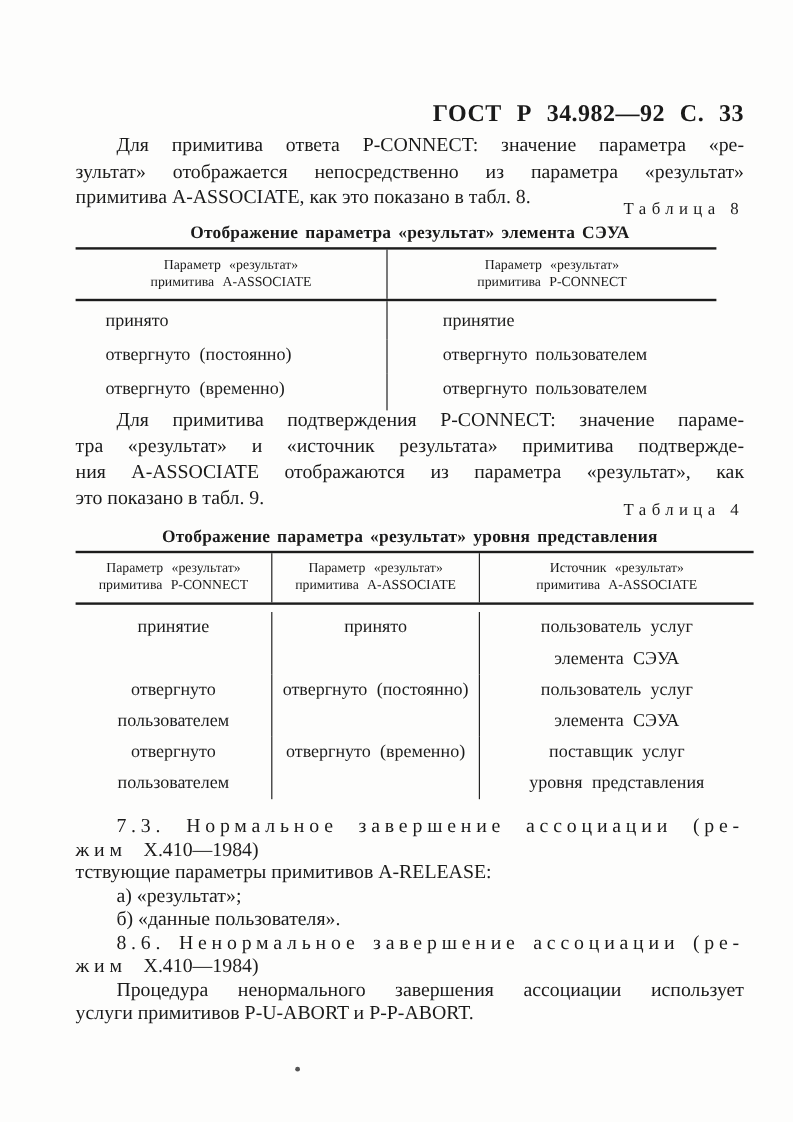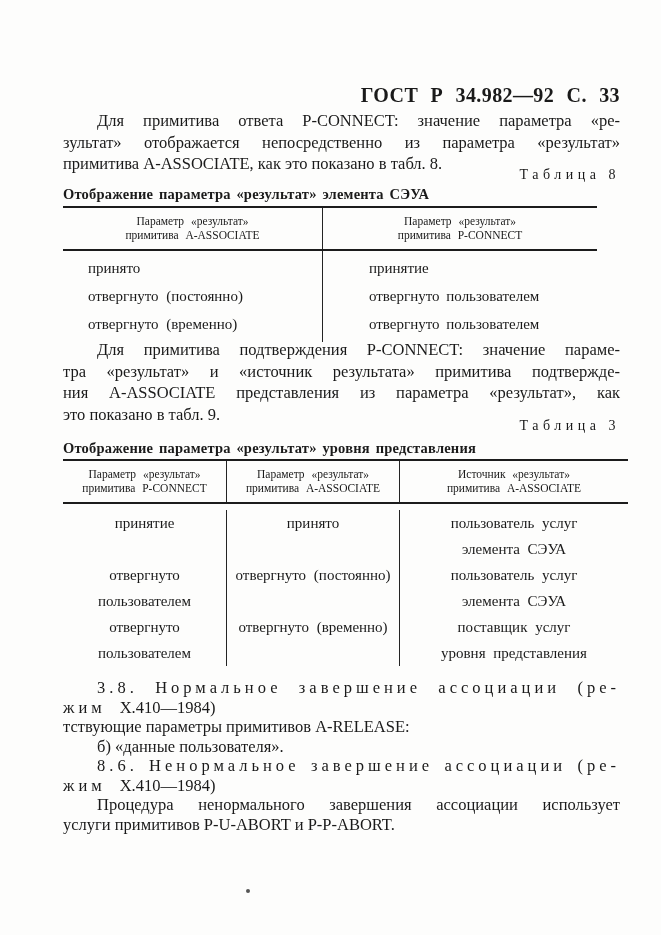--- a/index.html
+++ b/index.html
@@ -15,21 +15,21 @@
   .para{font-size:16.5px;line-height:21.5px;}
   .ln{white-space:normal;}
   .ln.j{text-align:justify;text-align-last:justify;}
   .indent{text-indent:34px;}
   .p1{top:110px;}
   .p2{top:339px;}
   
   .tab-label{text-align:right;font-size:14px;letter-spacing:4.5px;}
   .tl8{top:167px;}
   .tl9{top:418px;}
-  .tab-title{text-align:left;font-weight:bold;font-size:14.5px;letter-spacing:.2px;word-spacing:2px;}
+  .tab-title{text-align:center;font-weight:bold;font-size:14.5px;letter-spacing:.2px;word-spacing:2px;}
   .tt8{top:186px;}
   .tt9{top:440px;}
   
   .gtable{position:absolute;left:63px;border-top:2.5px solid #1c1c1c;}
   .t8{top:206px;width:534px;}
   .t9{top:459px;width:565px;}
   .thead{display:flex;border-bottom:2.5px solid #1c1c1c;}
   .hcell{box-sizing:border-box;text-align:center;font-size:11.5px;line-height:13.5px;padding:7px 2px 7px;word-spacing:4px;}
   .t8 .c1{width:260px;}
   .t8 .c2{flex:1;}
@@ -91,25 +91,25 @@
       <div class="trow">
         <div class="c1 vline">отвергнуто (временно)</div>
         <div class="c2">отвергнуто пользователем</div>
       </div>
     </div>
   </div>
 
   <div class="abs para p2">
     <div class="ln j indent">Для примитива подтверждения P-CONNECT: значение параме-</div>
     <div class="ln j">тра «результат» и «источник результата» примитива подтвержде-</div>
-    <div class="ln j">ния A-ASSOCIATE представления из параметра «результат», как</div>
+    <div class="ln j">ния A-ASSOCIATE отображаются из параметра «результат», как</div>
     <div class="ln">это показано в табл. 9.</div>
   </div>
 
-  <div class="abs tab-label tl9">Таблица 3</div>
+  <div class="abs tab-label tl9">Таблица 4</div>
   <div class="abs tab-title tt9">Отображение параметра «результат» уровня представления</div>
 
   <div class="gtable t9">
     <div class="thead">
       <div class="hcell c1 vline">
         <div>Параметр «результат»</div>
         <div>примитива P-CONNECT</div>
       </div>
       <div class="hcell c2 vline">
         <div>Параметр «результат»</div>
@@ -156,23 +156,24 @@
         </div>
         <div class="c3">
           <div class="cl">поставщик услуг</div>
           <div class="cl">уровня представления</div>
         </div>
       </div>
     </div>
   </div>
 
   <div class="abs sec">
-    <div class="ln hl1">3.8. Нормальное завершение ассоциации (ре-</div>
+    <div class="ln hl1">7.3. Нормальное завершение ассоциации (ре-</div>
     <div class="ln hl2"><span class="spaced">жим</span><span class="gap"></span><span>Х.410—1984)</span></div>
     <div class="ln">тствующие параметры примитивов A-RELEASE:</div>
+    <div class="ln indent">а) «результат»;</div>
     <div class="ln indent">б) «данные пользователя».</div>
     <div class="ln hl1">8.6. Ненормальное завершение ассоциации (ре-</div>
     <div class="ln hl2"><span class="spaced">жим</span><span class="gap"></span><span>Х.410—1984)</span></div>
     <div class="ln j indent">Процедура ненормального завершения ассоциации использует</div>
     <div class="ln">услуги примитивов P-U-ABORT и P-P-ABORT.</div>
   </div>
 
   <div class="speck"></div>
 
 </div>

